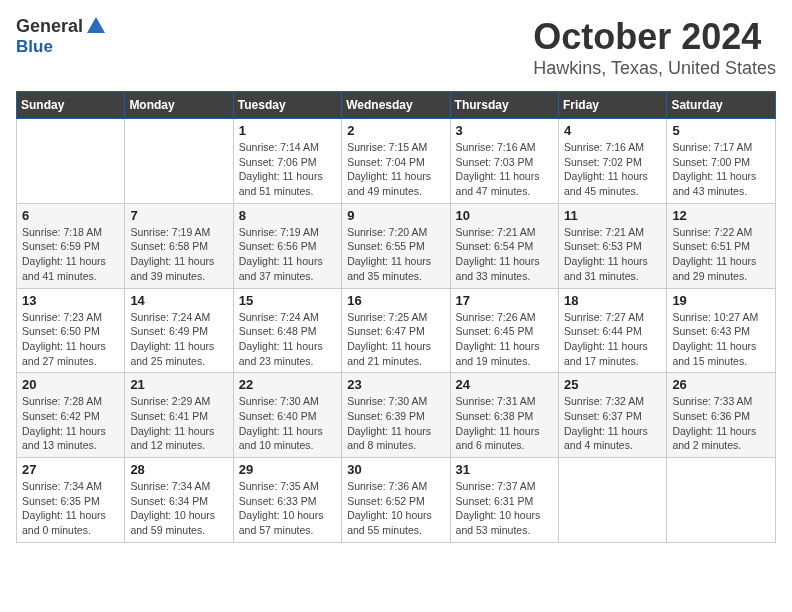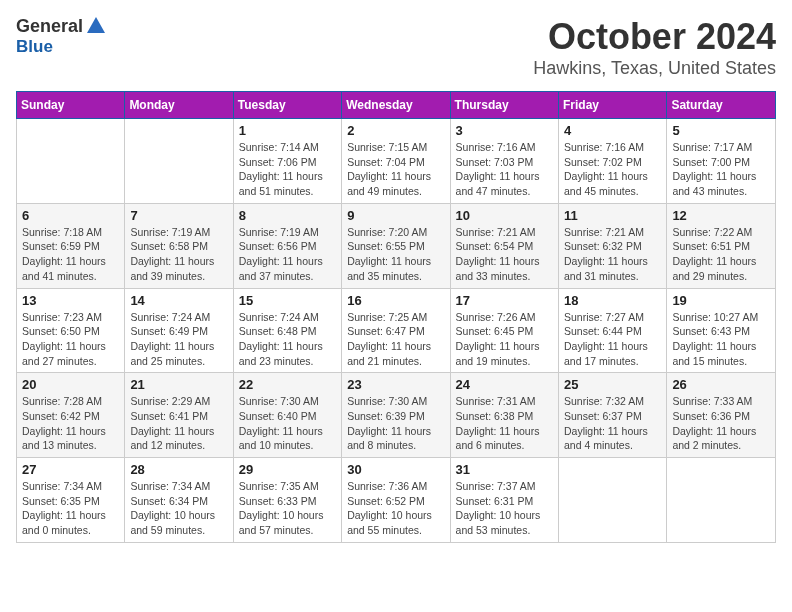--- a/index.html
+++ b/index.html
@@ -30,38 +30,38 @@
     .logo-blue {
       font-size: 17px;
       font-weight: bold;
       color: #1a5fa8;
     }
     .logo-row {
       display: flex;
       align-items: center;
     }
     .title-section {
-      text-align: right;
+      text-align: left;
     }
     .month-title {
       font-size: 36px;
       font-weight: bold;
       color: #333;
     }
     .location {
       font-size: 18px;
       color: #555;
     }
     .calendar-table {
       width: 100%;
       border-collapse: collapse;
       font-size: 11px;
     }
     .calendar-table thead tr th {
-      background-color: #a21caf;
+      background-color: #404040;
       color: #fff;
       padding: 6px 4px;
       text-align: left;
       font-size: 12px;
       font-weight: bold;
       border: 1px solid #1a5fa8;
     }
     .calendar-table tbody tr td {
       vertical-align: top;
       padding: 4px 5px;
@@ -182,21 +182,21 @@
         </td>
         <td>
           <span class="day-number">10</span>
           <div class="day-detail">Sunrise: 7:21 AM
 Sunset: 6:54 PM
 Daylight: 11 hours and 33 minutes.</div>
         </td>
         <td>
           <span class="day-number">11</span>
           <div class="day-detail">Sunrise: 7:21 AM
-Sunset: 6:32 PM
+Sunset: 6:53 PM
 Daylight: 11 hours and 31 minutes.</div>
         </td>
         <td>
           <span class="day-number">12</span>
           <div class="day-detail">Sunrise: 7:22 AM
 Sunset: 6:51 PM
 Daylight: 11 hours and 29 minutes.</div>
         </td>
       </tr>
       <tr>

